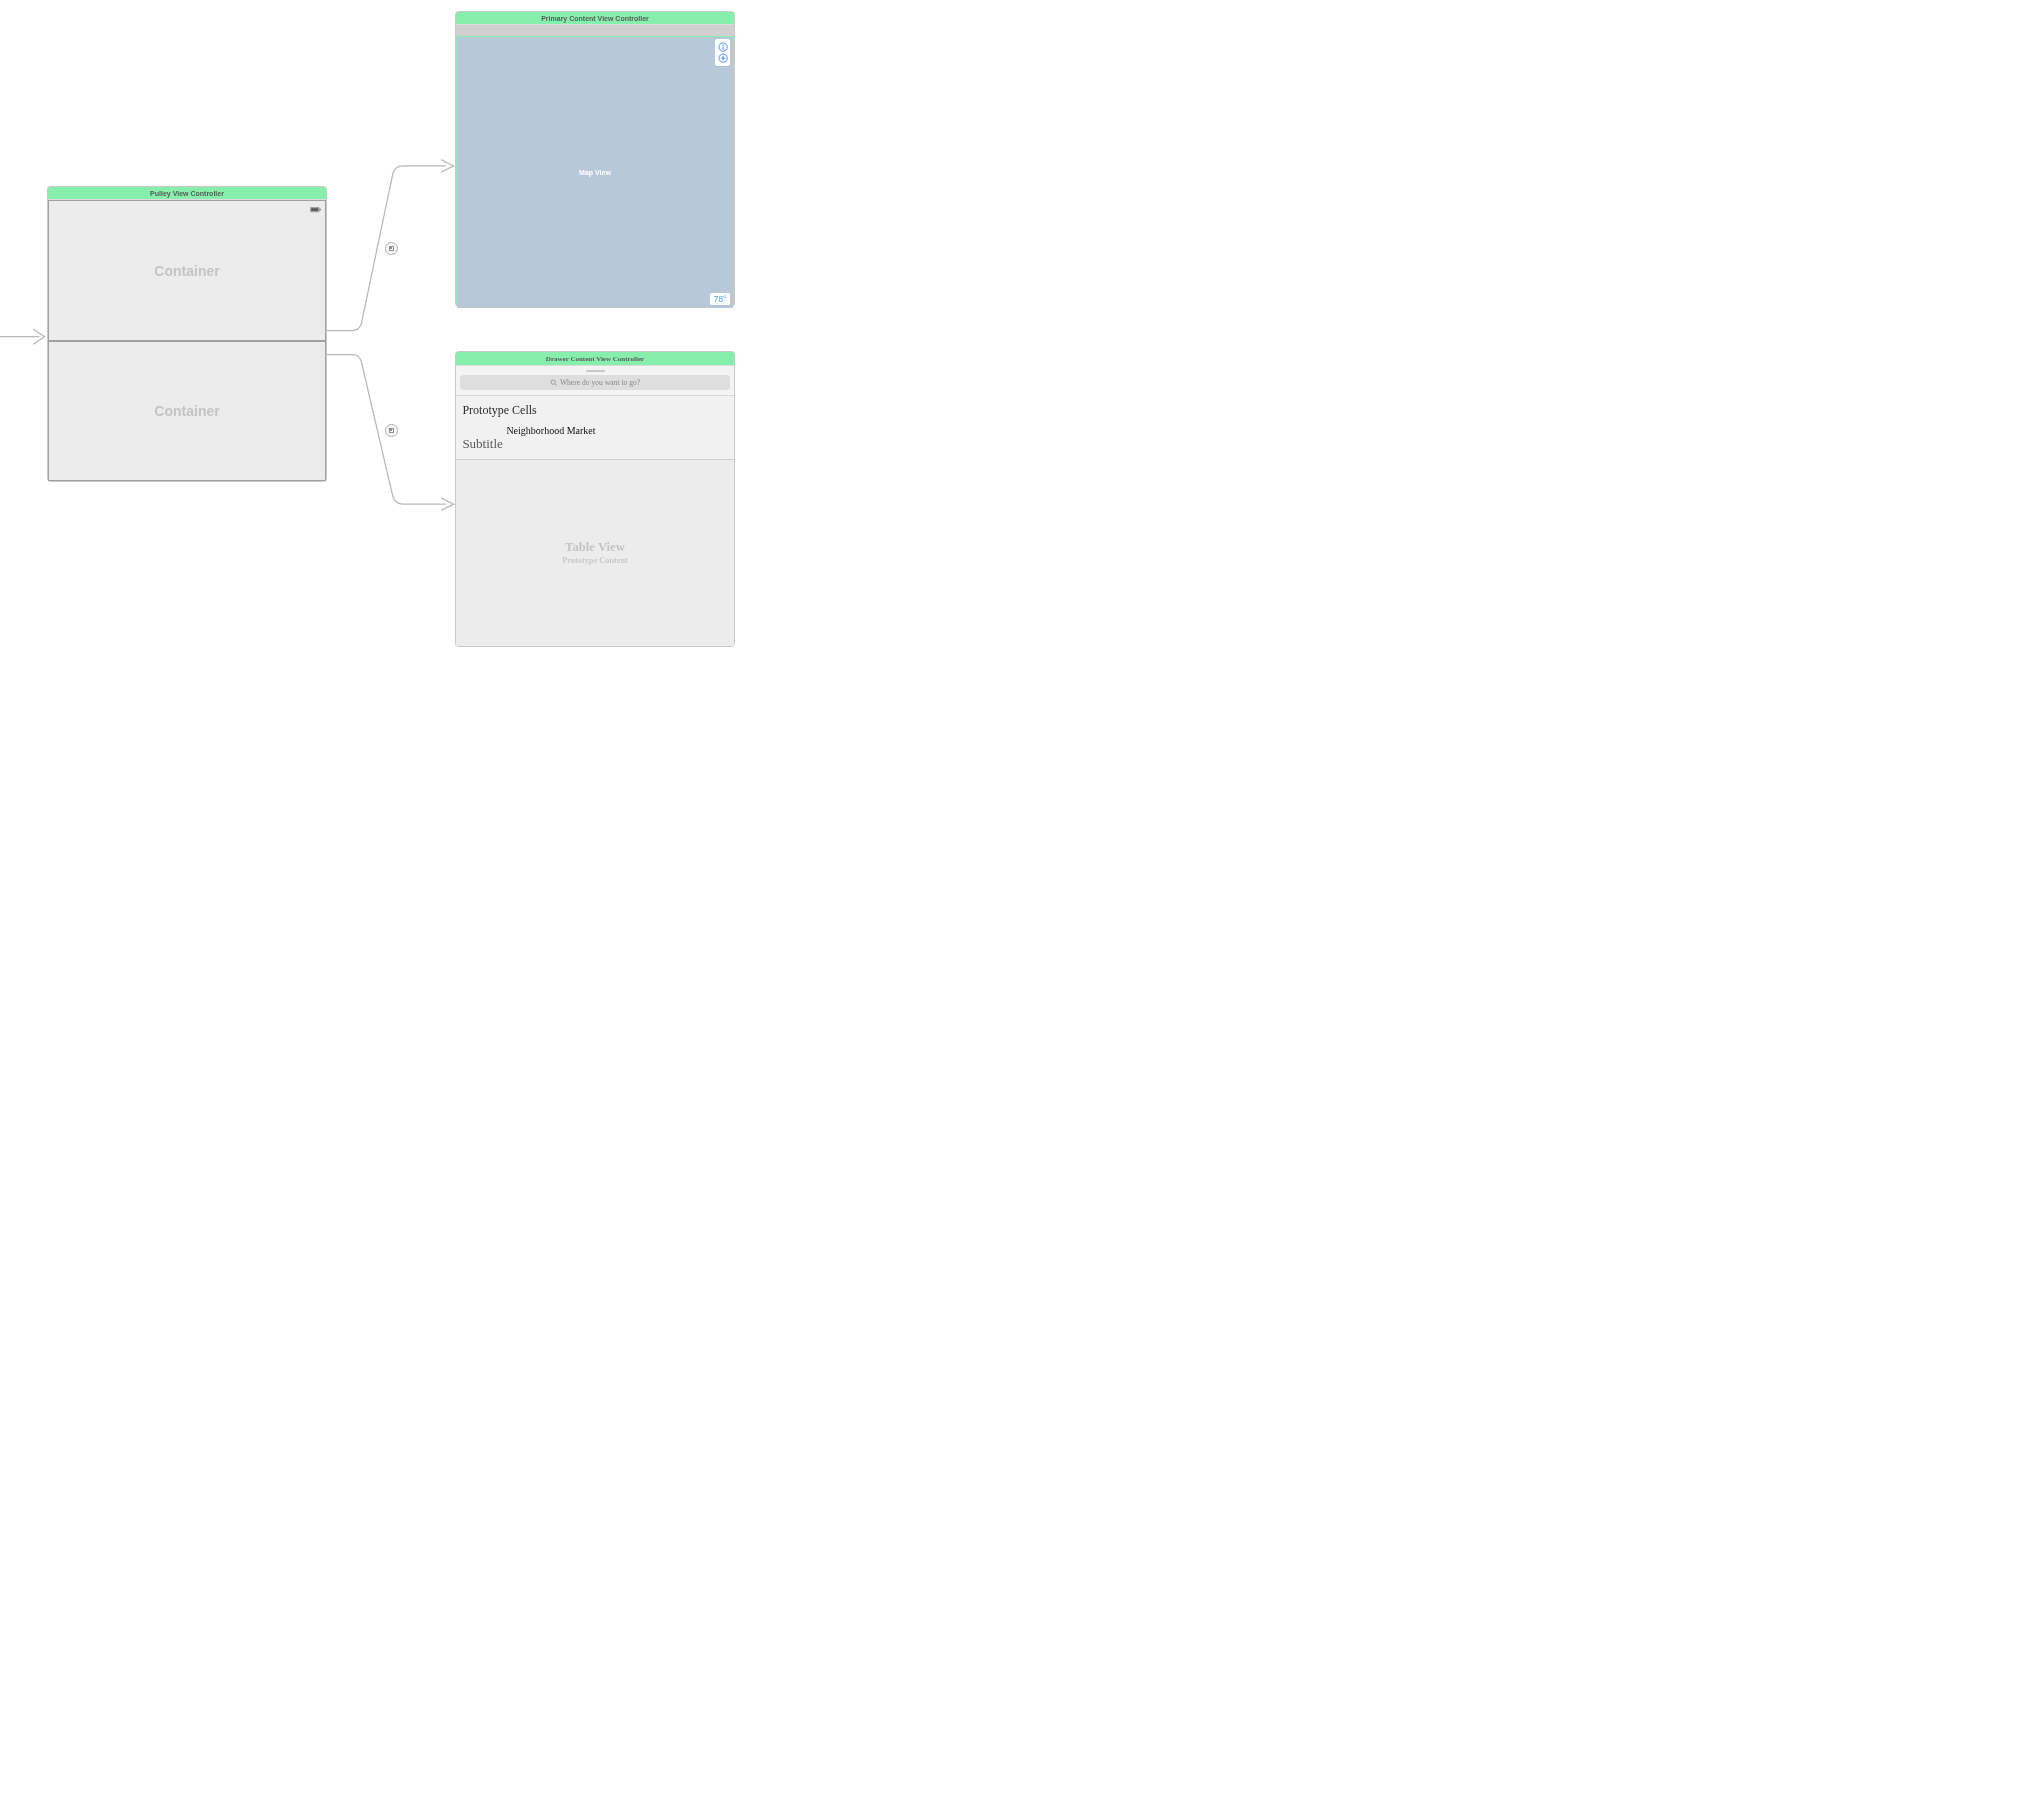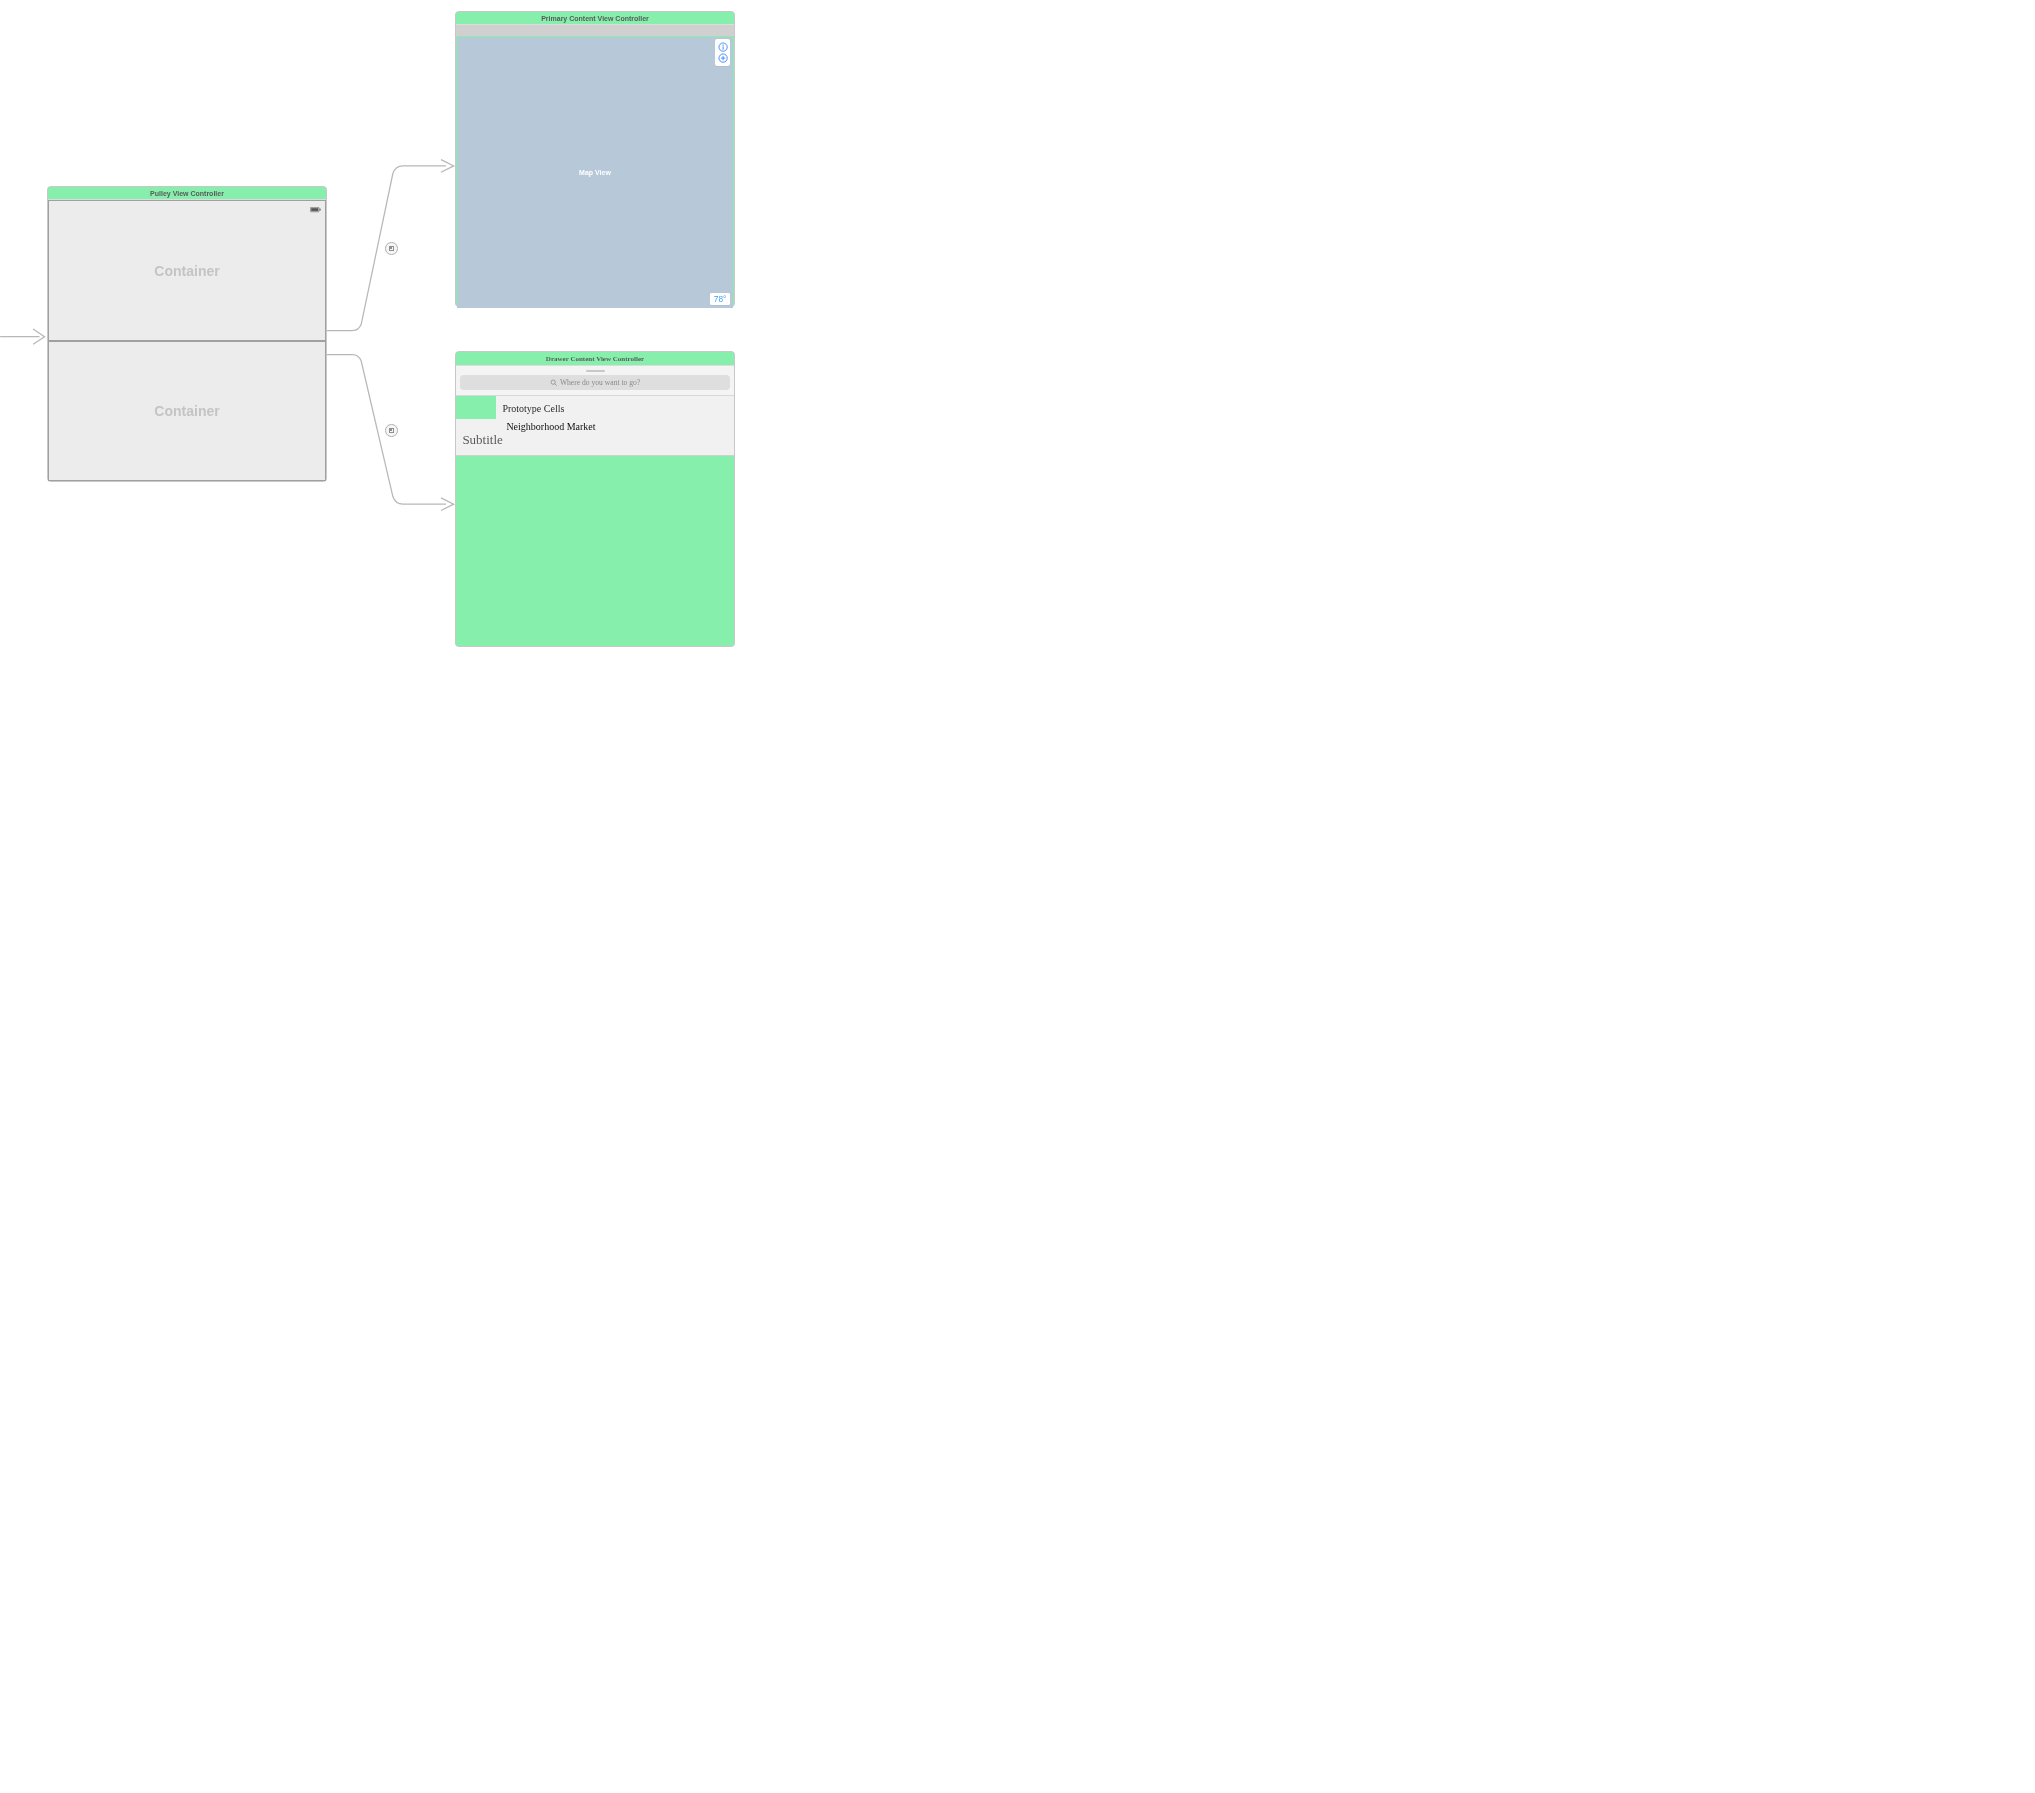--- a/index.html
+++ b/index.html
@@ -108,25 +108,24 @@
     border-radius: 3.8px;
     height: 15.3px;
     display: flex;
     align-items: center;
     justify-content: center;
     gap: 2.5px;
     color: #8a8a8a;
     font-size: 7.6px;
   }
   .proto-header {
-    font-size: 10px;
+    font-size: 12px;
     color: #2c2c2c;
     padding: 6.4px 6.4px 5.1px 6.4px;
     background: #f1f1f1;
-    margin-left: 40px;
   }
   .proto-cell {
     padding: 2.5px 6.4px 6.4px 6.4px;
     background: #f1f1f1;
     border-bottom: 0.6px solid #d0d0d0;
   }
   .cell-title {
     font-size: 10px;
     color: #111;
     font-weight: 400;
@@ -260,14 +259,18 @@
           <line x1="7.6" y1="7.6" x2="10.5" y2="10.5" stroke="#8a8a8a" stroke-width="1.2"></line>
         </svg>
       <span>Where do you want to go?</span>
     </div>
   </div>
   <div class="proto-header">Prototype Cells</div>
   <div class="proto-cell">
     <div class="cell-title">Neighborhood Market</div>
     <div class="cell-subtitle">Subtitle</div>
   </div>
+  <div class="table-placeholder">
+    <div class="tv-main">Table View</div>
+    <div class="tv-sub">Prototype Content</div>
+  </div>
 </div>
 
 
 </body></html>

